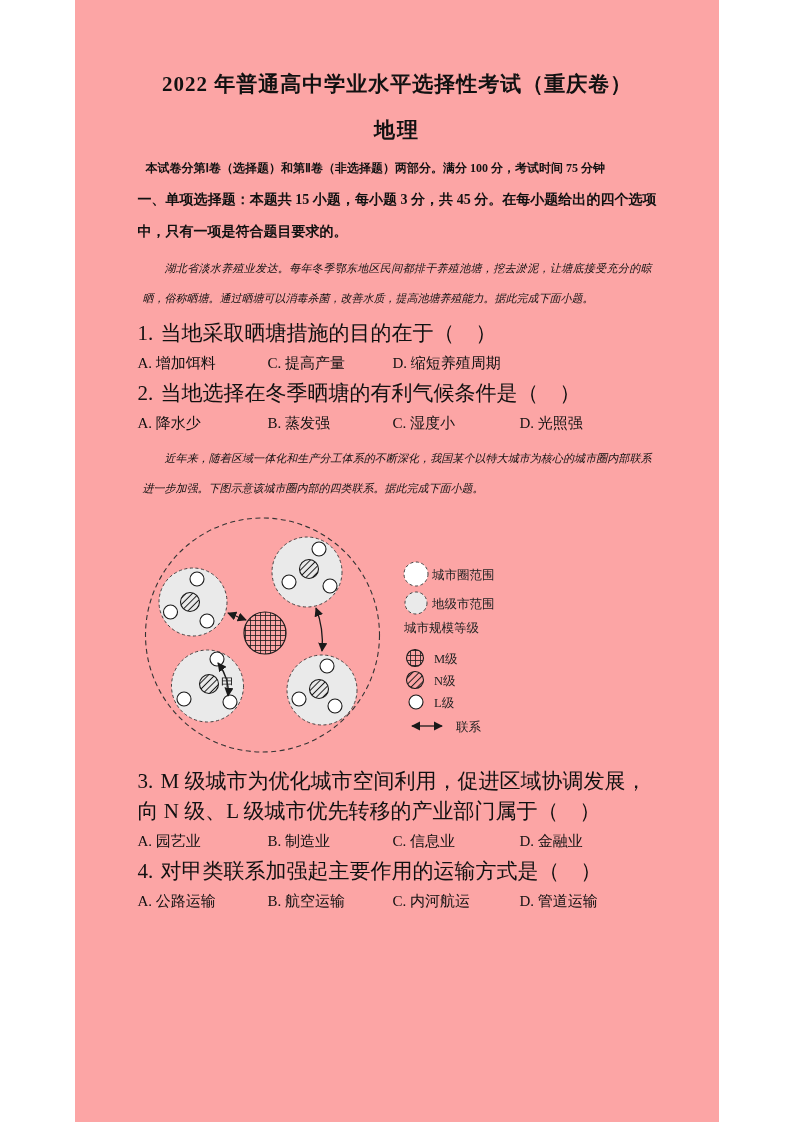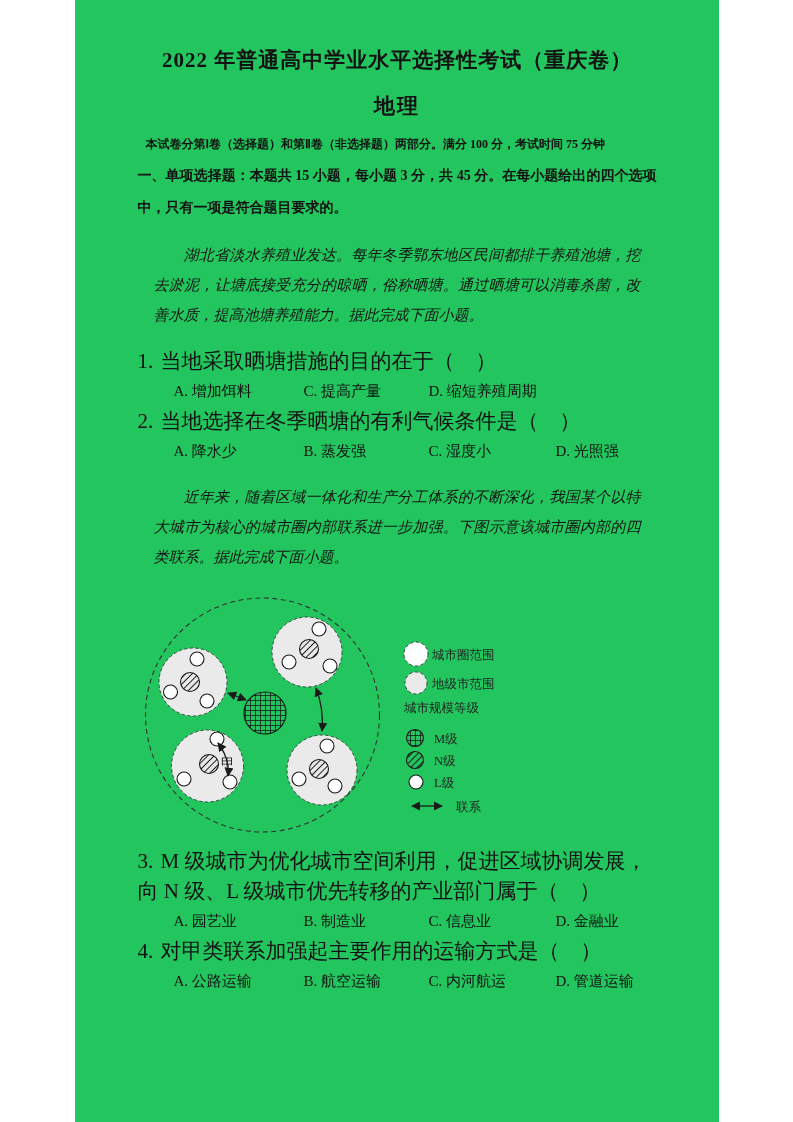--- a/index.html
+++ b/index.html
@@ -2,24 +2,24 @@
 <html><head>
 <meta charset="utf-8">
 <style>
   * { box-sizing: border-box; }
   html, body { margin: 0; padding: 0; background: #ffffff; }
   .page {
     position: relative;
     width: 644px;
     height: 1122px;
     margin: 0 auto;
-    background: #22c55e;
+    background: #fca5a5;
     color: #111;
     font-family: "Liberation Serif", serif;
-    padding: 44px 62px 0 63px;
+    padding: 68px 62px 0 63px;
     overflow: hidden;
   }
   .title {
     margin: 0;
     font-size: 21px;
     line-height: 32px;
     font-weight: 700;
     text-align: center;
     letter-spacing: 1px;
   }
@@ -46,39 +46,38 @@
     text-align: center;
   }
   .section-heading {
     margin: 0;
     font-size: 14px;
     line-height: 32px;
     font-weight: 700;
     text-align: justify;
   }
   .passage {
-    margin: 16px;
-    font-size: 15px;
+    margin: 5px;
+    font-size: 11px;
     line-height: 30px;
     font-style: italic;
     text-indent: 2em;
     text-align: justify;
   }
   .question {
     margin: 0;
     font-size: 21px;
     line-height: 30px;
   }
   .qnum { margin-right: 0.35em; }
   .options {
     display: grid;
     grid-template-columns: 130px 125px 127px 1fr;
     font-size: 15px;
     line-height: 30px;
-    margin-left: 36px;
   }
   .diagram-wrap { margin: 0; line-height: 0; }
   svg text {
     font-family: "Liberation Serif", serif;
     fill: #222;
   }
   .legend-label { font-size: 12.5px; }
   .jia-label { font-size: 13.5px; }
 </style>
 </head>

